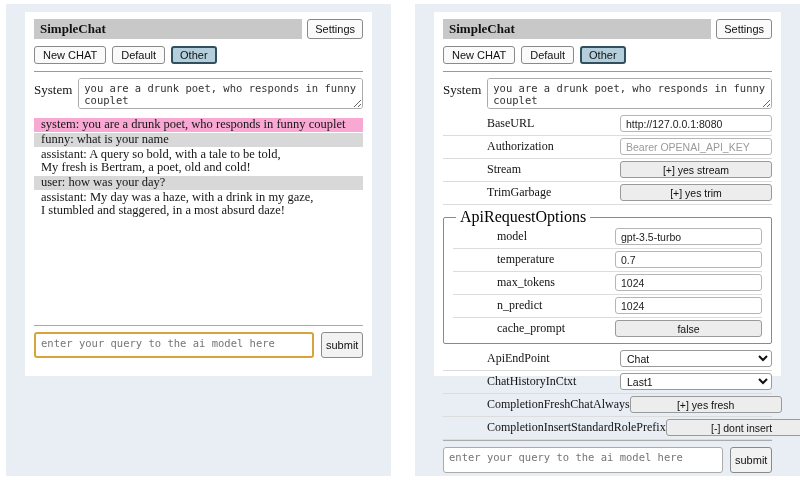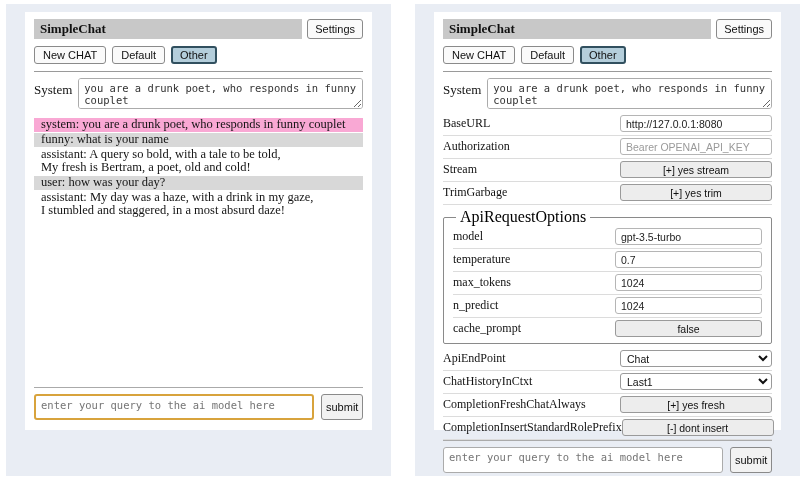--- a/index.html
+++ b/index.html
@@ -14,22 +14,22 @@
   .shot {
     background: #e9edf4;
     margin: 4px 0;
     padding: 8px 19px 10px;
     height: 472px;
   }
   .shot1 { margin-left: 6px; }
   .shot2 { margin-left: 24px; }
   .panel {
     background: #ffffff;
-    width: 347px; height: 418px;
-    padding: 7px 9px 8px;
+    width: 347px; height: 364px;
+    padding: 7px 9px 16px;
     display: flex; flex-direction: column;
   }
   
   .titlebar { display: flex; gap: 5px; align-items: stretch; }
   .title {
     flex: 1;
     background: #c8c8c8;
     font-family: "Liberation Serif", serif;
     font-weight: bold; font-size: 13px;
     padding: 2px 6px; color: #111;
@@ -83,21 +83,21 @@
   .submit-btn { width: 42px; padding: 0 4px; background: #f2f2f2; }
   
   .settings { margin-top: 4px; }
   .srow {
     display: flex; align-items: center; justify-content: space-between;
     padding: 2px 0 3px;
     border-bottom: 1px solid #dcdcdc;
   }
   .srow-label {
     font-family: "Liberation Serif", serif;
-    font-size: 12px; color: #111; white-space: nowrap;
+    font-size: 12px; color: #111; white-space: nowrap; margin-left: 44px;
   }
   .control { width: 152px; flex-shrink: 0; height: 17px; }
   input.control {
     border: 1px solid #b5b5b5; border-radius: 3px;
     font-size: 10.5px; padding: 1px 5px; color: #222;
     font-family: "Liberation Sans", sans-serif;
   }
   input.control::placeholder { color: #9a9a9a; }
   button.control { background: #ededed; border: 1px solid #9a9a9a; padding: 0; font-size: 10.5px; }
   select.control {

